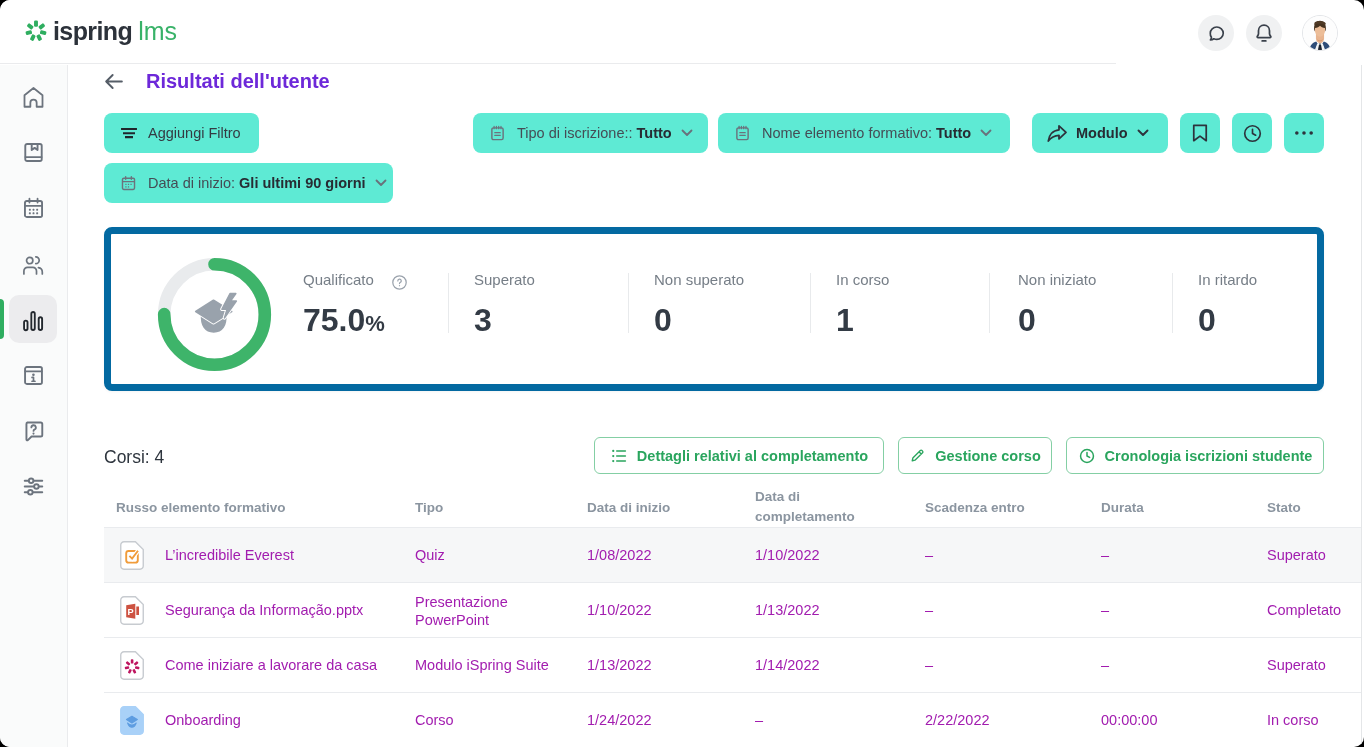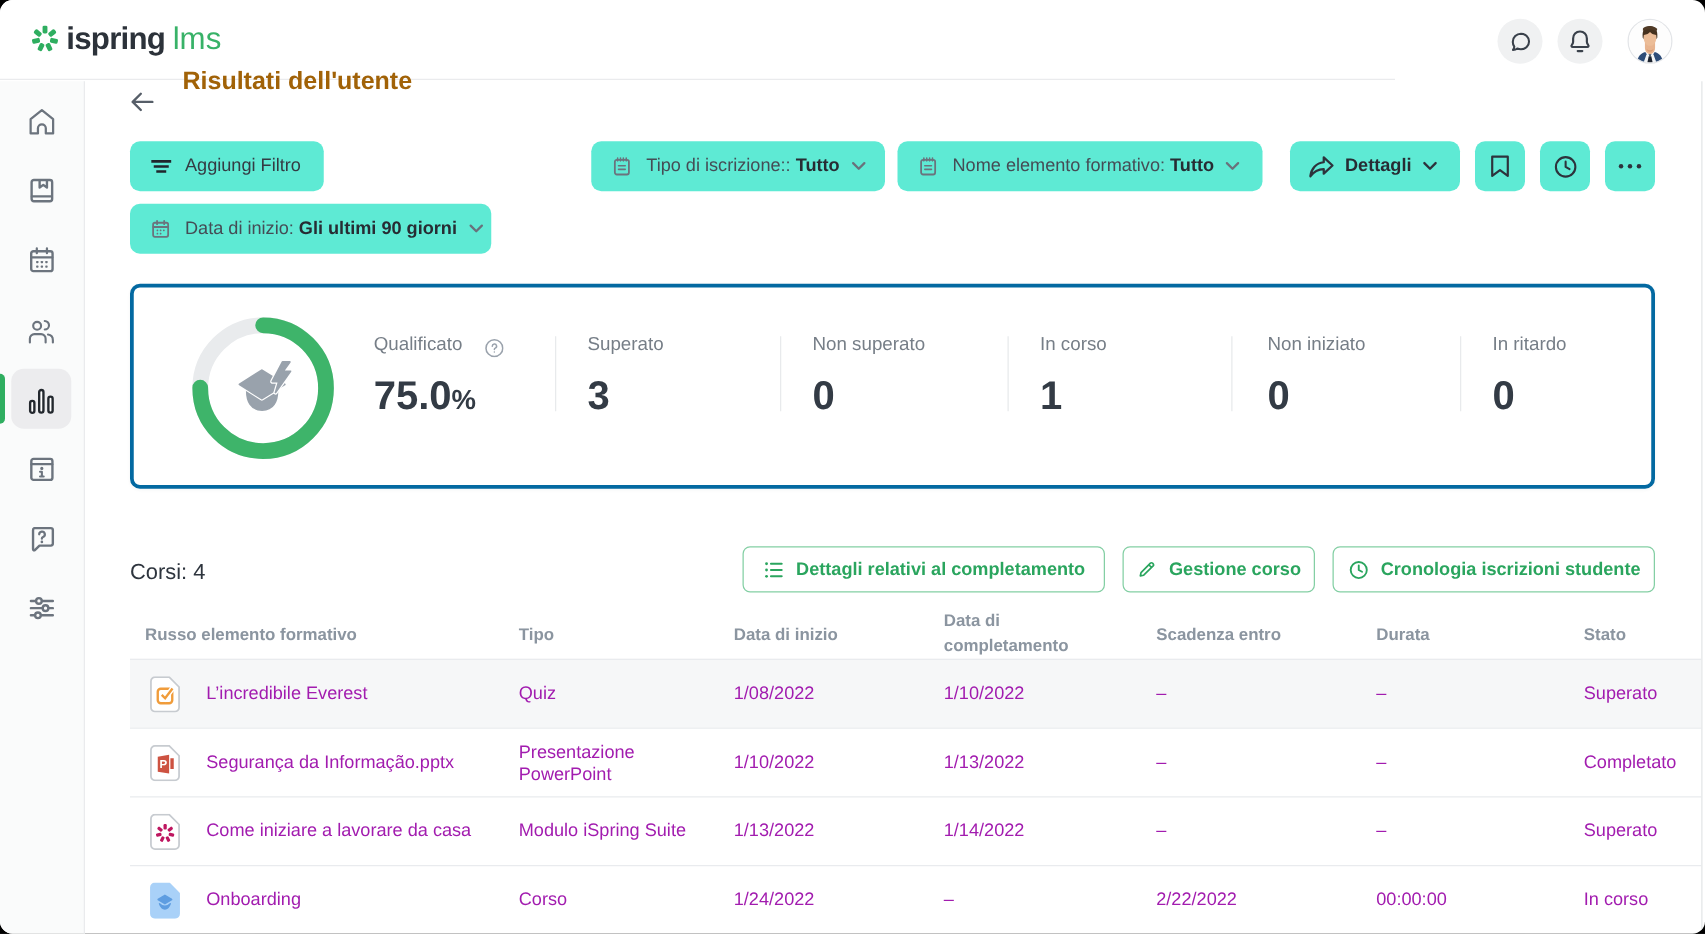--- a/index.html
+++ b/index.html
@@ -16,30 +16,30 @@
 
   
   .sidebar { position:absolute; left:0; top:65px; width:68px; height:682px; background:#fafbfb; border-right:1px solid #eaebed; }
   .side-ic { position:absolute; left:21px; width:24px; height:24px; }
   .side-big { left:19.5px; width:27px; height:27px; }
   .active-bg { position:absolute; left:9px; top:230px; width:48px; height:48px; background:#ececee; border-radius:10px; }
   .active-bar { position:absolute; left:0px; top:234px; width:4px; height:40px; background:#2fae60; border-radius:0 4px 4px 0; }
 
   
   .back { position:absolute; left:103px; top:71px; width:21px; height:21px; }
-  .title { position:absolute; left:146px; top:54px; font-size:20px; font-weight:700; color:#a16207; }
+  .title { position:absolute; left:146px; top:70px; font-size:20px; font-weight:700; color:#6d28d9; }
 
   
   .chip { position:absolute; height:40px; background:#5eead4; border-radius:8px; display:flex; align-items:center; font-size:14.5px; color:#454c55; white-space:nowrap; }
   .chip b { color:#272c33; font-weight:700; }
   .chip svg.lead { margin:0 10px 0 15px; flex:none; }
   .chev { margin-left:9px; flex:none; }
 
   
-  .card { position:absolute; left:104px; top:227px; width:1220px; height:164px; background:#fff; border:3px solid #0369a1; border-radius:8px; box-shadow:0 1px 3px rgba(40,50,60,0.05); }
+  .card { position:absolute; left:104px; top:227px; width:1220px; height:164px; background:#fff; border:7px solid #0369a1; border-radius:8px; box-shadow:0 1px 3px rgba(40,50,60,0.05); }
   .stat-label { position:absolute; top:37px; font-size:15px; color:#767e87; }
   .stat-value { position:absolute; top:70px; font-size:32px; font-weight:700; color:#333b45; line-height:32px; }
   .stat-div { position:absolute; top:39px; width:1px; height:60px; background:#e8eaec; }
 
   
   .corsi { position:absolute; left:104px; top:448px; font-size:17.5px; font-weight:400; color:#2e353e; line-height:18px; }
   .gbtn { position:absolute; top:437px; height:37px; border:1px solid #84cfa4; border-radius:6px; background:#fff; display:flex; align-items:center; justify-content:center; font-size:14.5px; font-weight:700; color:#2aa55e; white-space:nowrap; }
   .gbtn svg { margin-right:9px; flex:none; }
 
   
@@ -189,21 +189,21 @@
       </g>
     </svg>Data di inizio:&nbsp;<b>Gli ultimi 90 giorni</b>
     <svg class="chev" width="12" height="8" viewBox="0 0 12 8" fill="none" stroke="#69717b" stroke-width="1.8" stroke-linecap="round" stroke-linejoin="round">
         <path d="M1.5 1.5 L6 6 L10.5 1.5"></path>
       </svg>
   </div>
   <div class="chip" style="left:1032px; top:113px; width:136px;">
     <svg class="lead" width="24" height="24" viewBox="0 0 24 24" fill="none" stroke="#2d333c" stroke-width="1.8" stroke-linecap="round" stroke-linejoin="round" style="margin:0 8px 0 12px;">
       <path d="M15 8.8 V4.9 L22 11.4 L15 17.9 v-3.6 C10 14.5 7 16.4 4.3 20 C5 14 8.8 9.4 15 8.8 Z"></path>
     </svg>
-      <b>Dettagli</b>
+      <b>Modulo</b>
     <svg class="chev" width="12" height="8" viewBox="0 0 12 8" fill="none" stroke="#2d333c" stroke-width="1.9" stroke-linecap="round" stroke-linejoin="round">
         <path d="M1.5 1.5 L6 6 L10.5 1.5"></path>
       </svg>
   </div>
   <div class="chip" style="left:1180px; top:113px; width:40px; justify-content:center;">
     <svg width="22" height="22" viewBox="0 0 24 24" fill="none" stroke="#2d333c" stroke-width="1.9" stroke-linejoin="round">
       <path d="M5.2 3.6 h13.6 v16.8 l-6.8 -5 -6.8 5 Z"></path>
     </svg>
   </div>
   <div class="chip" style="left:1232px; top:113px; width:40px; justify-content:center;">

